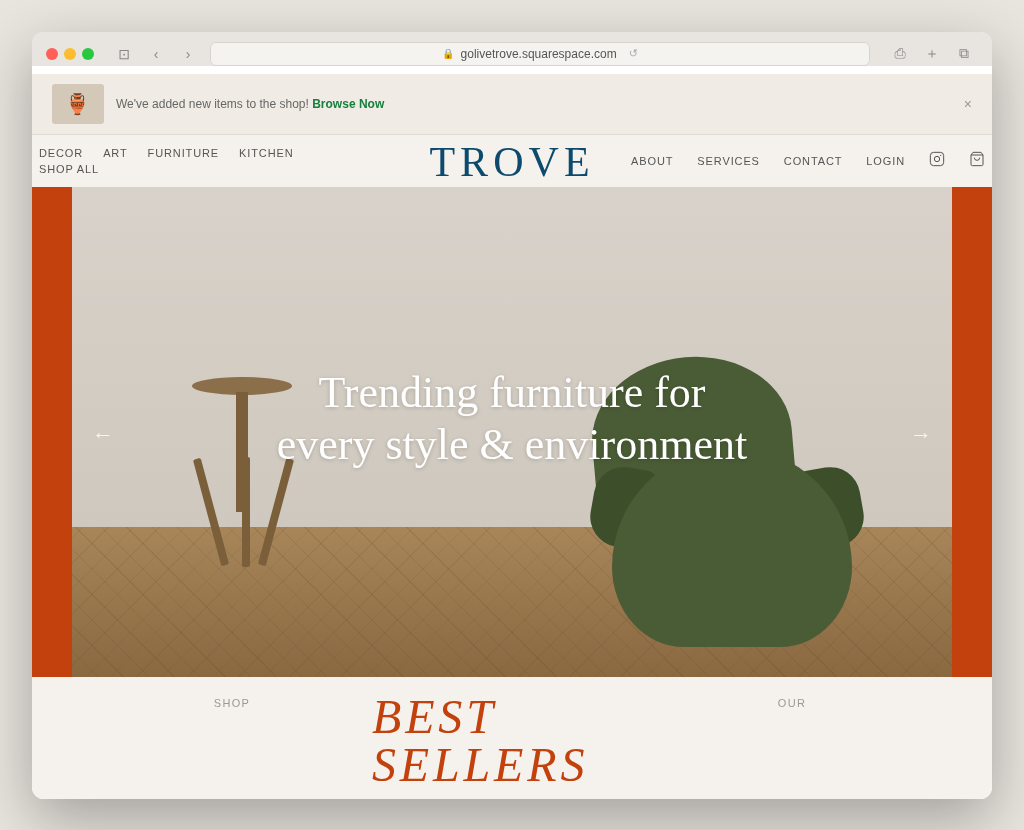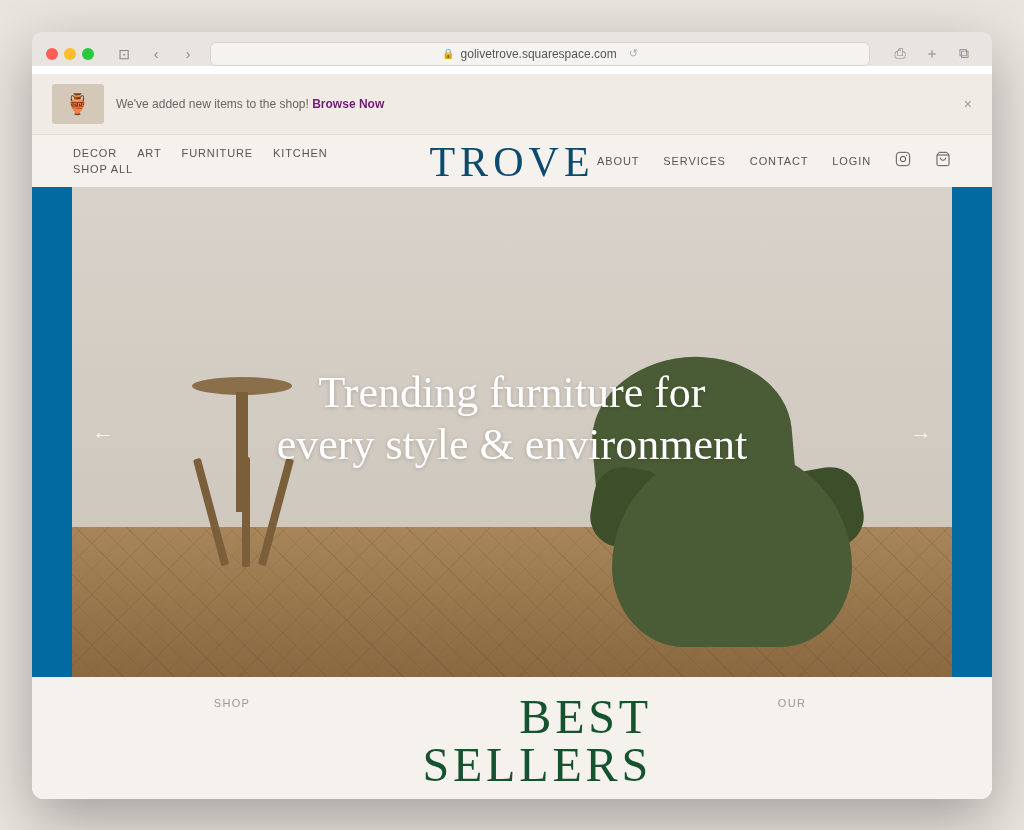--- a/index.html
+++ b/index.html
@@ -139,35 +139,35 @@
       font-size: 18px;
     }
 
     .announcement-text {
       font-size: 12px;
       color: #666;
     }
 
     .announcement-text strong {
       font-weight: 700;
-      color: #701a75;
+      color: #15803d;
     }
 
     .announcement-close {
       background: none;
       border: none;
       cursor: pointer;
       color: #999;
       font-size: 14px;
     }
 
     
     .nav {
       background: #f5f2ed;
-      padding: 12px 41px;
+      padding: 12px 7px;
       display: flex;
       align-items: center;
       position: relative;
     }
 
     .nav-left {
       display: flex;
       flex-direction: column;
       gap: 4px;
     }
@@ -419,29 +419,30 @@
       font-size: 11px;
       color: #999;
       letter-spacing: 0.12em;
       text-transform: uppercase;
       text-align: center;
     }
 
     .section-heading-large {
       font-family: 'Georgia', 'Times New Roman', serif;
       font-size: 48px;
-      color: #14532d;
+      color: #c2410c;
       letter-spacing: 0.08em;
-      text-align: right;
+      text-align: left;
       line-height: 1;
+      font-style: italic;
     }
 
     .hero-wrapper {
       padding: 0 20px;
-      background: #0369a1;
+      background: #c2410c;
     }
 
     .below-section {
       background: #f5f2ed;
       padding: 16px 60px 10px;
       display: grid;
       grid-template-columns: 1fr 1fr 1fr;
       gap: 0;
     }
 

